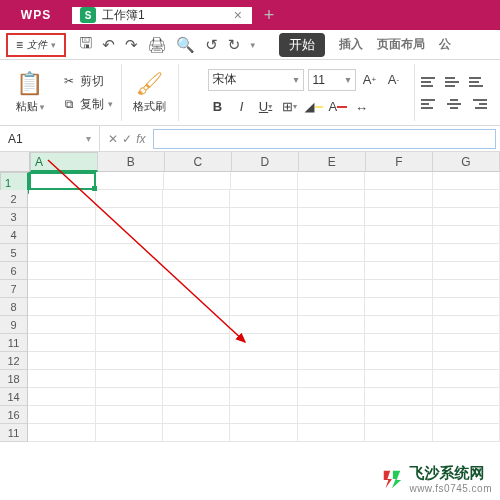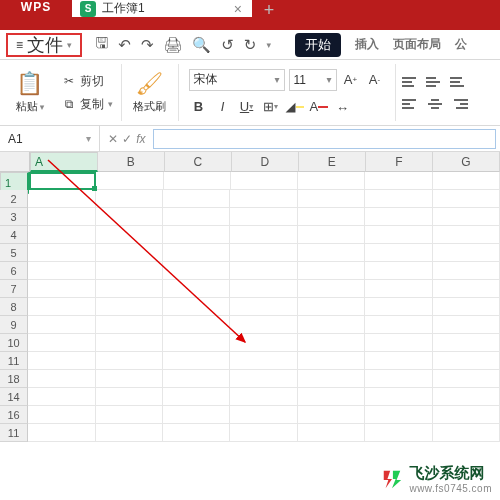--- a/index.html
+++ b/index.html
@@ -1,42 +1,42 @@
 <!DOCTYPE html>
 <html><head>
 <meta charset="utf-8">
 <style>
   * { box-sizing: border-box; margin: 0; padding: 0; font-family: "Microsoft YaHei", Arial, sans-serif; }
   body { width: 500px; height: 500px; overflow: hidden; background: #fff; position: relative; font-size: 12px; color: #333; }
-  .titlebar { height: 30px; background: #b91c1c; display: flex; align-items: flex-start; color: #ddd; }
+  .titlebar { height: 30px; background: #be185d; display: flex; align-items: center; color: #ddd; }
   .wps-logo { width: 72px; display: flex; align-items: center; justify-content: center; font-weight: bold; font-size: 12px; color: #fff; letter-spacing: 1px; }
   .tab { background: #fff; color: #333; display: flex; align-items: center; padding: 0 10px 0 8px; min-width: 180px; position: relative; }
   .tab-icon { width: 16px; height: 16px; background: #1fa463; border-radius: 3px; margin-right: 6px; display: flex; align-items: center; justify-content: center; color: #fff; font-size: 10px; font-weight: bold; }
   .tab-close { margin-left: auto; color: #888; font-size: 14px; }
   .newtab { width: 34px; display: flex; align-items: center; justify-content: center; color: #bbb; font-size: 18px; }
   .menubar { height: 30px; border-bottom: 1px solid #d9d9d9; display: flex; align-items: center; padding: 0 6px; gap: 6px; background: #fff; }
   .file-btn { border: 2px solid #d33; padding: 2px 8px; display: flex; align-items: center; gap: 4px; height: 24px; }
-  .file-txt { font-size: 18px; }
+  .file-txt { font-size: 10px; font-style: italic; }
   .qat { display: flex; align-items: center; gap: 10px; margin-left: 8px; }
   .qat .qi { color: #555; font-size: 15px; }
   .menutabs { display: flex; align-items: center; gap: 14px; margin-left: 18px; }
-  .start-pill { background: #0f172a; color: #fff; padding: 3px 10px; border-radius: 4px; font-size: 13px; }
+  .start-pill { background: #404040; color: #fff; padding: 3px 10px; border-radius: 4px; font-size: 13px; }
   .mt { font-size: 12px; color: #737373; font-weight: bold; }
   .ribbon { display: flex; align-items: stretch; height: 66px; border-bottom: 1px solid #d9d9d9; background: #fff; padding: 4px 6px; gap: 4px; }
   .rgroup { display: flex; flex-direction: column; justify-content: space-between; align-items: center; padding: 0 4px; }
   .rgroup.sep { border-right: 1px solid #e3e3e3; padding-right: 8px; }
   .big-btn { display: flex; flex-direction: column; align-items: center; justify-content: center; gap: 2px; height: 100%; width: 40px; }
   .big-btn .ic { font-size: 22px; color: #3a7; }
   .big-btn .ic.brush { color: #e8a03a; }
   .big-btn .lbl { font-size: 11px; white-space: nowrap; display: flex; align-items: center; gap: 2px; }
   .stack2 { display: flex; flex-direction: column; gap: 6px; justify-content: center; height: 100%; }
   .sm { display: flex; align-items: center; gap: 4px; font-size: 12px; color: #444; white-space: nowrap; }
   .sm .ic { width: 14px; display: inline-block; text-align: center; }
   .font-group { display: flex; flex-direction: column; gap: 6px; justify-content: center; padding: 0 6px; }
-  .font-row { display: flex; align-items: center; gap: 4px; }
+  .font-row { display: flex; align-items: center; gap: 4px; margin-left: 19px; }
   .sel { border: 1px solid #cfcfcf; background: #fff; height: 22px; display: flex; align-items: center; padding: 0 4px; font-size: 12px; }
   .sel.font { width: 96px; }
   .sel.size { width: 48px; }
   .sel .dd { margin-left: auto; color: #888; font-size: 10px; }
   .fbtn { width: 20px; height: 20px; display: flex; align-items: center; justify-content: center; border: 1px solid transparent; font-size: 13px; color: #444; }
   .fbtn .bar { display: block; width: 12px; height: 2px; margin-top: 1px; }
   .align-group { display: flex; flex-direction: column; gap: 6px; justify-content: center; padding: 0 6px; border-left: 1px solid #e3e3e3; }
   .arow { display: flex; gap: 6px; }
   .al { width: 18px; height: 16px; display: flex; flex-direction: column; justify-content: center; gap: 2px; }
   .al span { display: block; height: 2px; background: #666; }
@@ -308,31 +308,31 @@
         <div class="rh">9</div>
         <div class="cell"></div>
         <div class="cell"></div>
         <div class="cell"></div>
         <div class="cell"></div>
         <div class="cell"></div>
         <div class="cell"></div>
         <div class="cell"></div>
       </div>
       <div class="row">
-        <div class="rh">10</div>
-        <div class="cell"></div>
-        <div class="cell"></div>
-        <div class="cell"></div>
-        <div class="cell"></div>
-        <div class="cell"></div>
-        <div class="cell"></div>
-        <div class="cell"></div>
-      </div>
-      <div class="row">
         <div class="rh">11</div>
+        <div class="cell"></div>
+        <div class="cell"></div>
+        <div class="cell"></div>
+        <div class="cell"></div>
+        <div class="cell"></div>
+        <div class="cell"></div>
+        <div class="cell"></div>
+      </div>
+      <div class="row">
+        <div class="rh">12</div>
         <div class="cell"></div>
         <div class="cell"></div>
         <div class="cell"></div>
         <div class="cell"></div>
         <div class="cell"></div>
         <div class="cell"></div>
         <div class="cell"></div>
       </div>
       <div class="row">
         <div class="rh">18</div>

